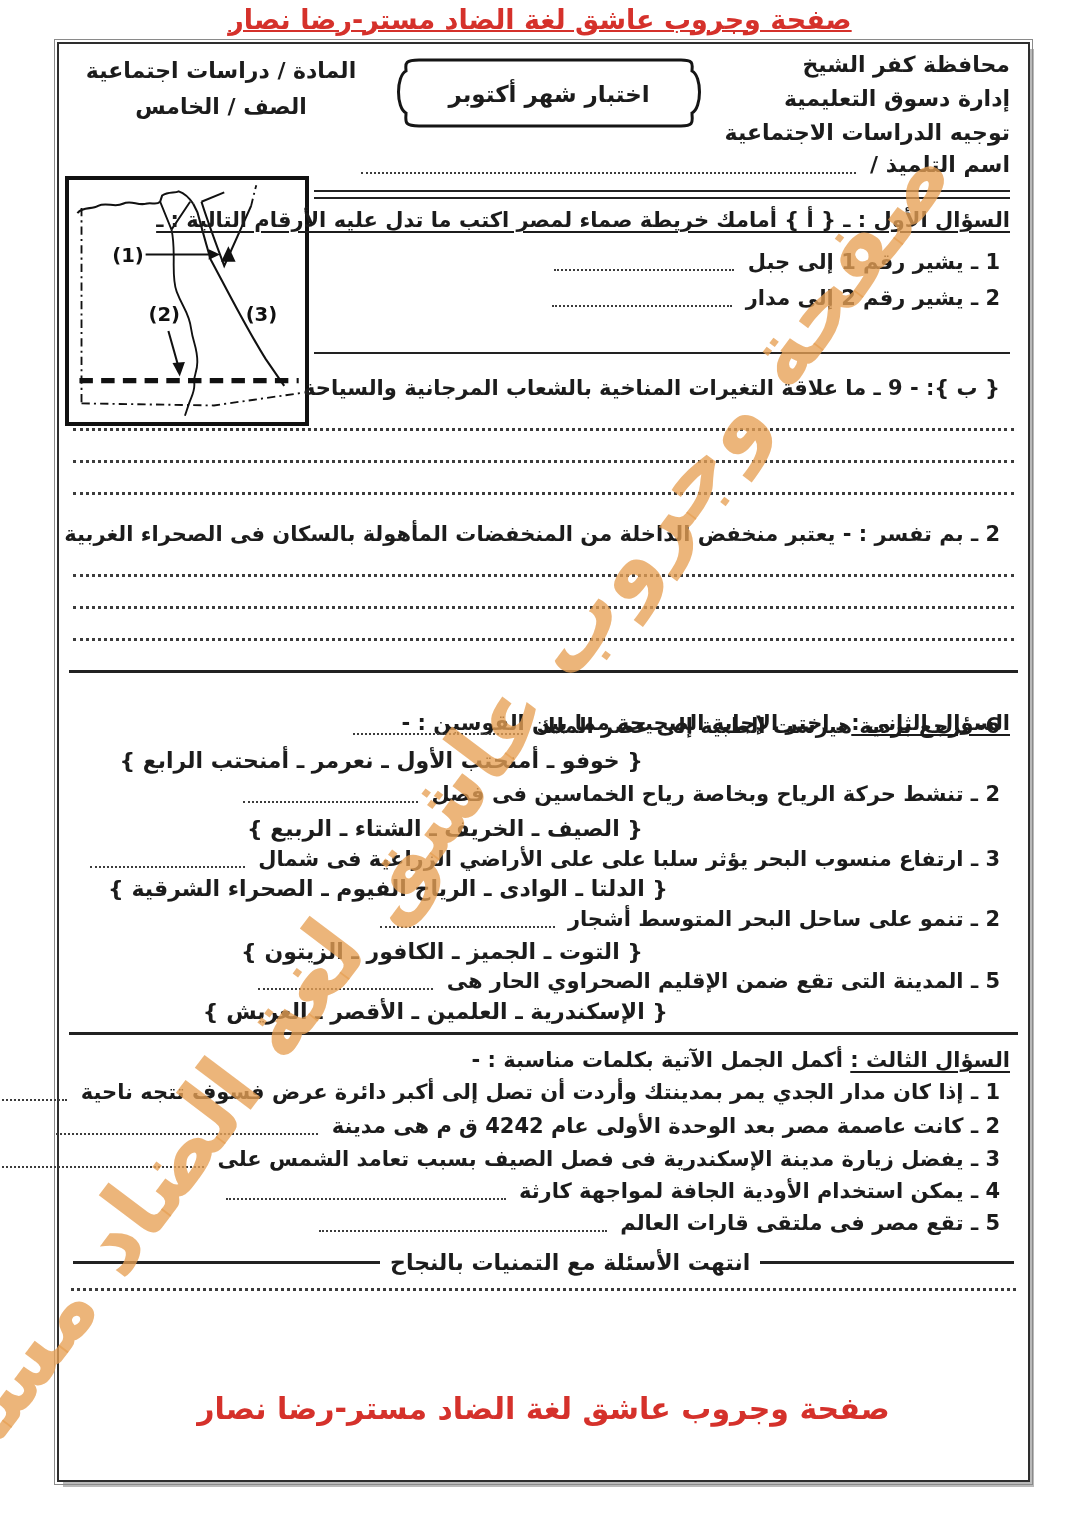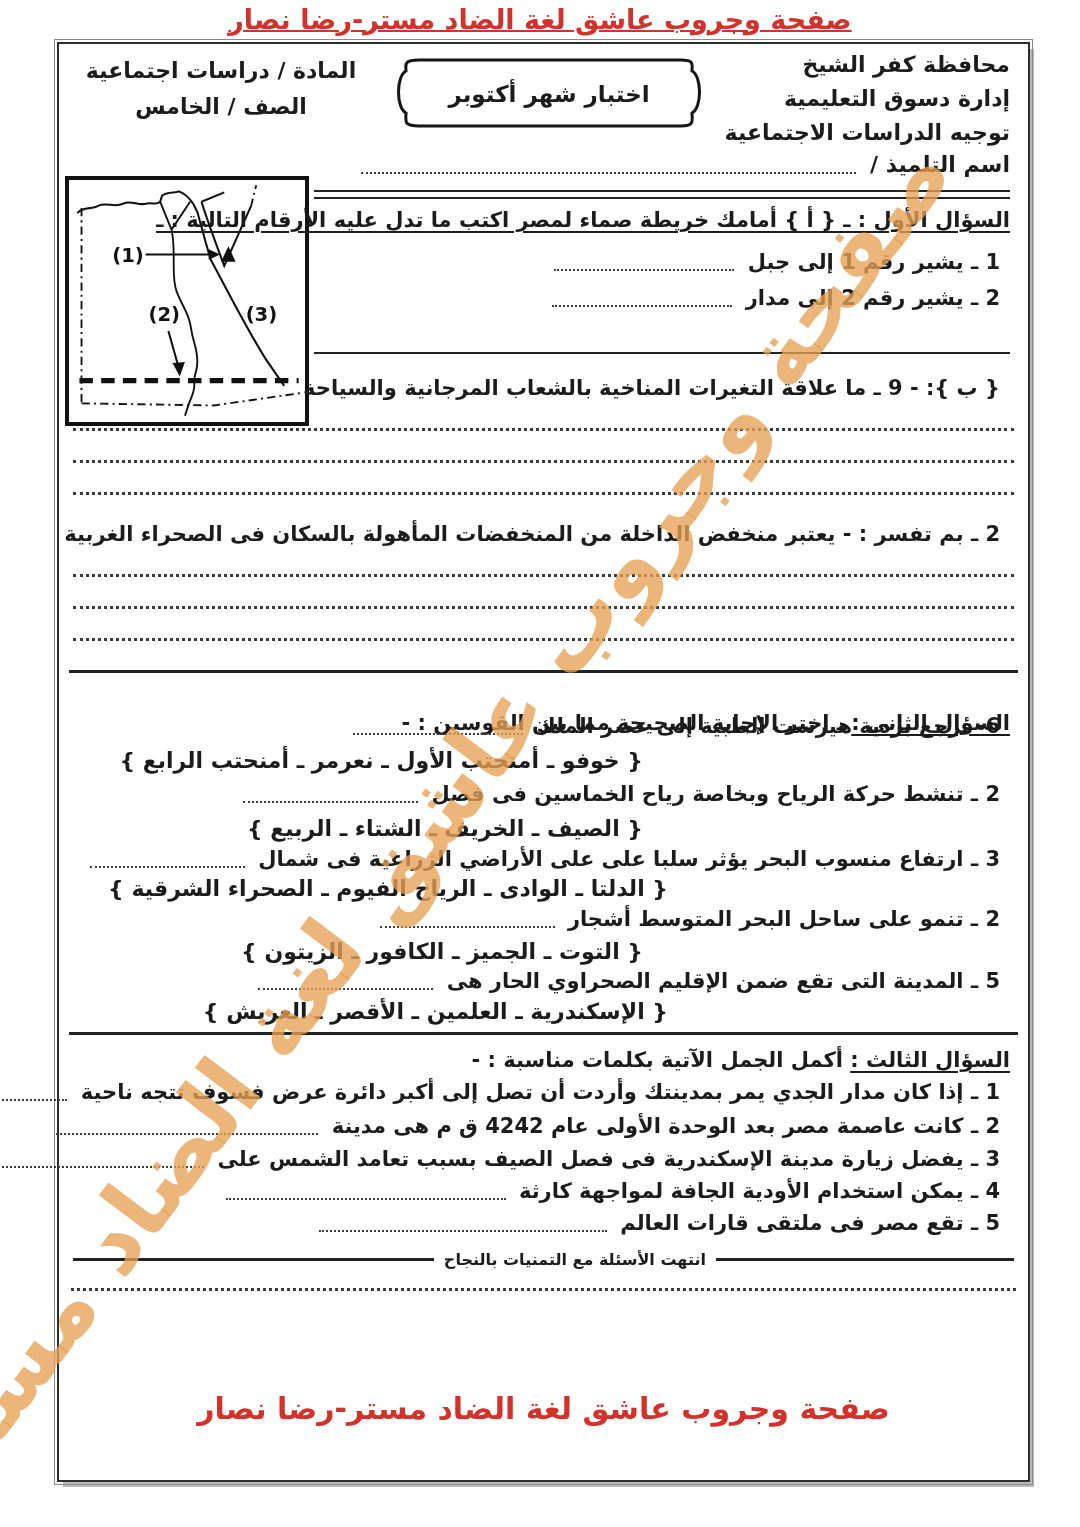--- a/index.html
+++ b/index.html
@@ -37,21 +37,21 @@
   #plaque{left:330px;top:8px;width:320px;height:84px;}
   #plaque svg{position:absolute;inset:0;width:100%;height:100%;}
   #plaque .plaque-text{
     position:absolute;inset:0;display:flex;align-items:center;justify-content:center;
     font-size:23px;
   }
   
   .end-row{display:flex;align-items:center;gap:10px;}
   .end-row .seg{border-top:3px solid #222;height:0;}
   .seg.r{flex:0.95;} .seg.l{flex:1.15;}
-  .end-text{font-size:16px;white-space:nowrap;}
+  .end-text{font-size:22px;white-space:nowrap;}
   
   #watermark{
     left:-190px;top:660px;width:1400px;text-align:center;
     transform:rotate(-53deg);
     font-size:92px;letter-spacing:2px;white-space:nowrap;
     color:rgba(231,160,84,0.78);
     pointer-events:none;z-index:6;
   }
   .brand-bottom{left:0;width:100%;top:1347px;text-align:center;font-size:30px;}
   .red{color:#d5312b;}

